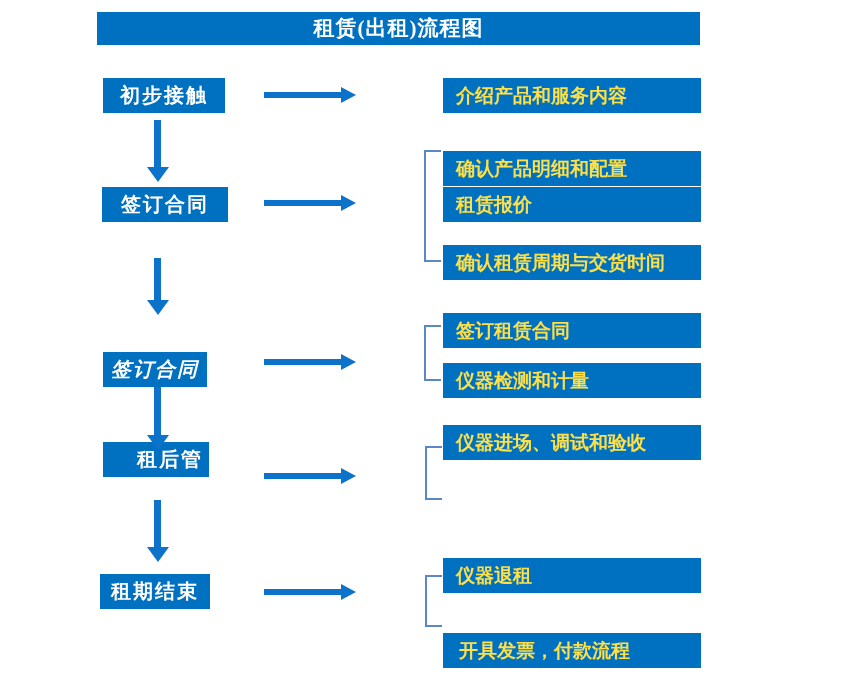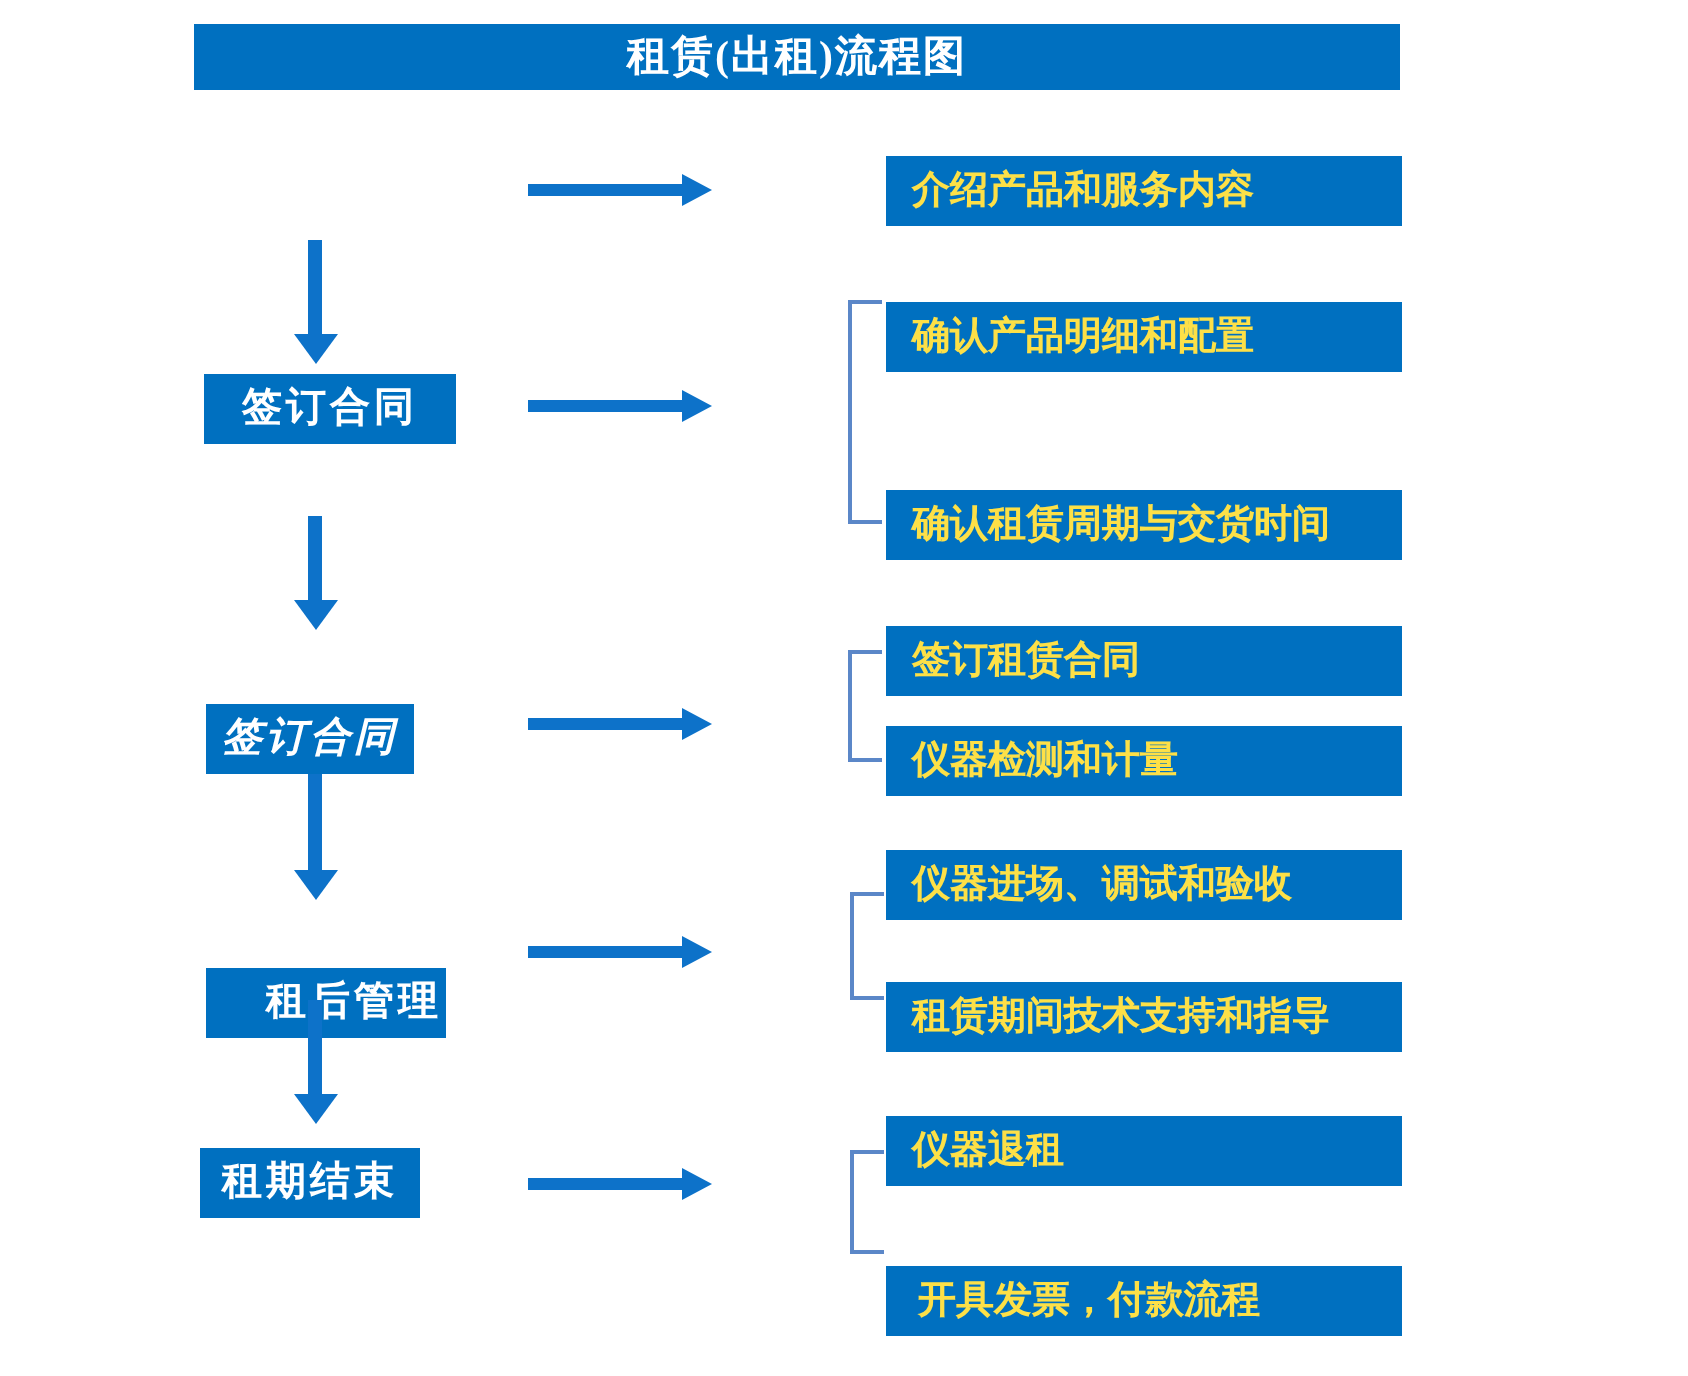--- a/index.html
+++ b/index.html
@@ -65,32 +65,33 @@
     border-bottom: 2px solid #5b87c8;
   }
 </style>
 </head>
 <body>
 
 <div class="canvas">
 
   <div class="title-bar">租赁(出租)流程图</div>
 
+  <div class="stage" style="left:103px; top:78px;  width:122px;">初步接触</div>
   <div class="stage" style="left:102px; top:187px; width:126px;">签订合同</div>
   <div class="stage" style="left:103px; top:352px; width:104px;font-style:italic;">签订合同</div>
-  <div class="stage" style="left:103px; top:484px; width:120px;padding-left:28px;">租后管理</div>
+  <div class="stage" style="left:103px; top:442px; width:106px;padding-left:28px;">租后管理</div>
   <div class="stage" style="left:100px; top:574px; width:110px;">租期结束</div>
 
   <div class="detail" style="top:78px;">介绍产品和服务内容</div>
   <div class="detail" style="top:151px;">确认产品明细和配置</div>
+  <div class="detail" style="top:187px;">租赁报价</div>
   <div class="detail" style="top:245px;">确认租赁周期与交货时间</div>
   <div class="detail" style="top:313px;">签订租赁合同</div>
   <div class="detail" style="top:363px;">仪器检测和计量</div>
   <div class="detail" style="top:425px;">仪器进场、调试和验收</div>
-  <div class="detail" style="top:491px;">租赁期间技术支持和指导</div>
   <div class="detail" style="top:558px;">仪器退租</div>
   <div class="detail" style="top:633px;padding-left:16px;">开具发票，付款流程</div>
 
   <div class="h-arrow" style="top:87px;">
       <div class="h-shaft"></div>
       <div class="h-head"></div>
     </div>
   <div class="h-arrow" style="top:195px;">
       <div class="h-shaft"></div>
       <div class="h-head"></div>

